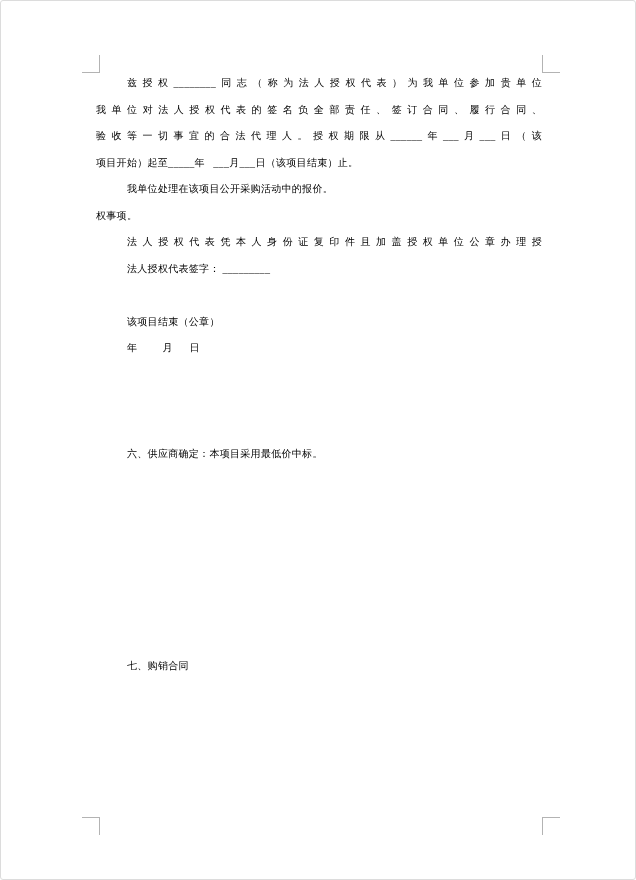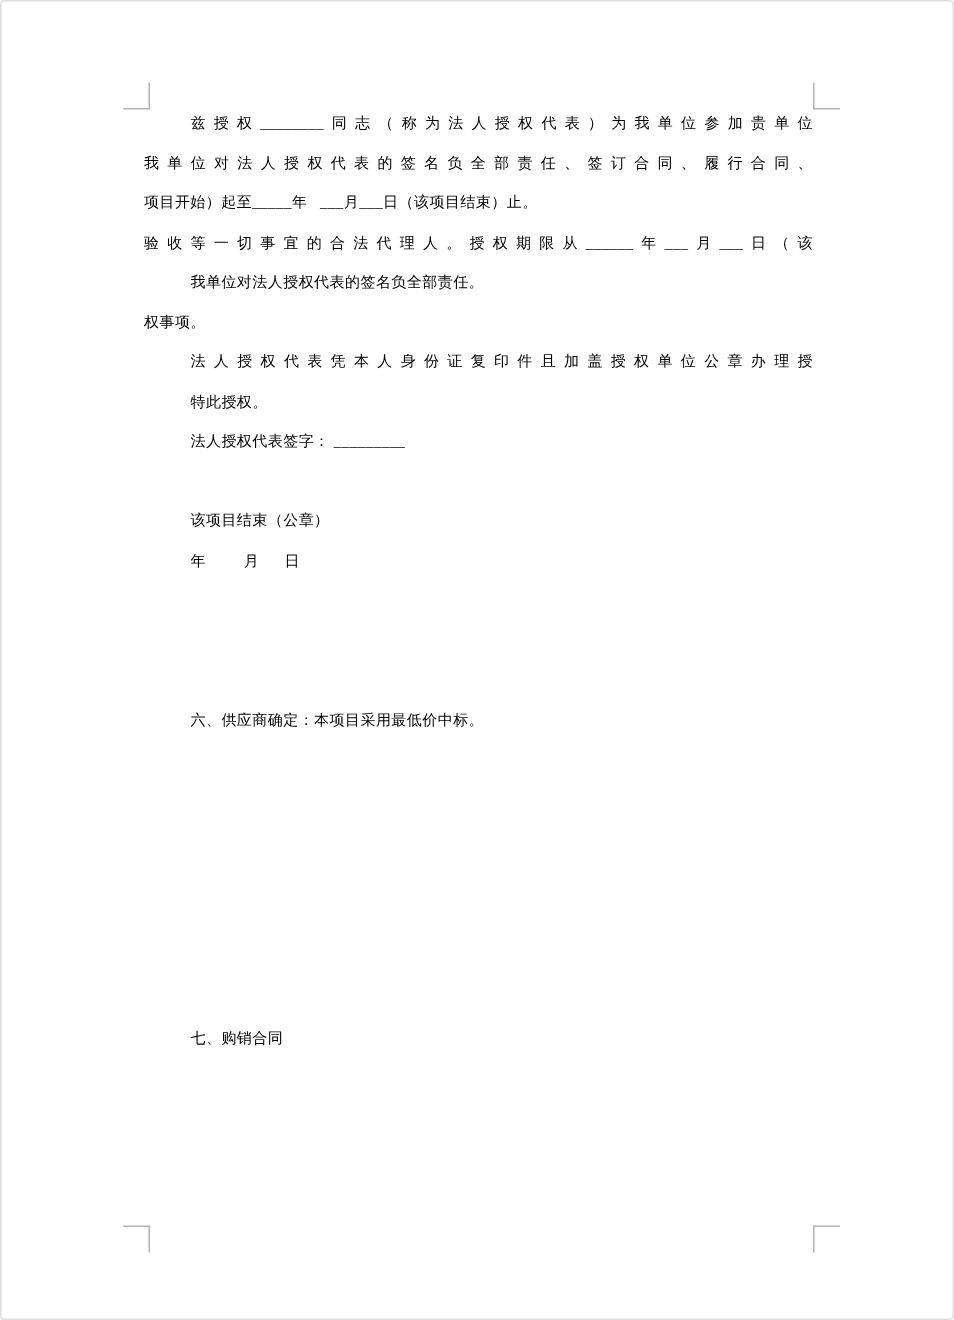--- a/index.html
+++ b/index.html
@@ -52,26 +52,25 @@
 <body>
 
 <div class="page" style="--page-bg: #ffffff; --edge: #dcdcdc; --crop: #b3b3b3; --text: #000000;">
   <div class="crop-mark tl"></div>
   <div class="crop-mark tr"></div>
   <div class="crop-mark bl"></div>
   <div class="crop-mark br"></div>
   <div class="content" id="doc-text">
       <div class="line ind j">兹授权________同志（称为法人授权代表）为我单位参加贵单位</div>
       <div class="line j">我单位对法人授权代表的签名负全部责任、签订合同、履行合同、</div>
+      <div class="line j">验收等一切事宜的合法代理人。授权期限从______年___月___日（该</div>
       <div class="line">项目开始）起至_____年   ___月___日（该项目结束）止。</div>
-      <div class="line j">验收等一切事宜的合法代理人。授权期限从______年___月___日（该</div>
-      <div class="line ind">我单位对法人授权代表的签名负全部责任。</div>
+      <div class="line ind">我单位处理在该项目公开采购活动中的报价。</div>
       <div class="line">权事项。</div>
       <div class="line ind j">法人授权代表凭本人身份证复印件且加盖授权单位公章办理授</div>
-      <div class="line ind">特此授权。</div>
       <div class="line ind">法人授权代表签字： _________</div>
       <div class="line"></div>
       <div class="line ind">该项目结束（公章）</div>
       <div class="line ind">年         月      日</div>
       <div class="line"></div>
       <div class="line"></div>
       <div class="line"></div>
       <div class="line ind">六、供应商确定：本项目采用最低价中标。</div>
       <div class="line"></div>
       <div class="line"></div>

